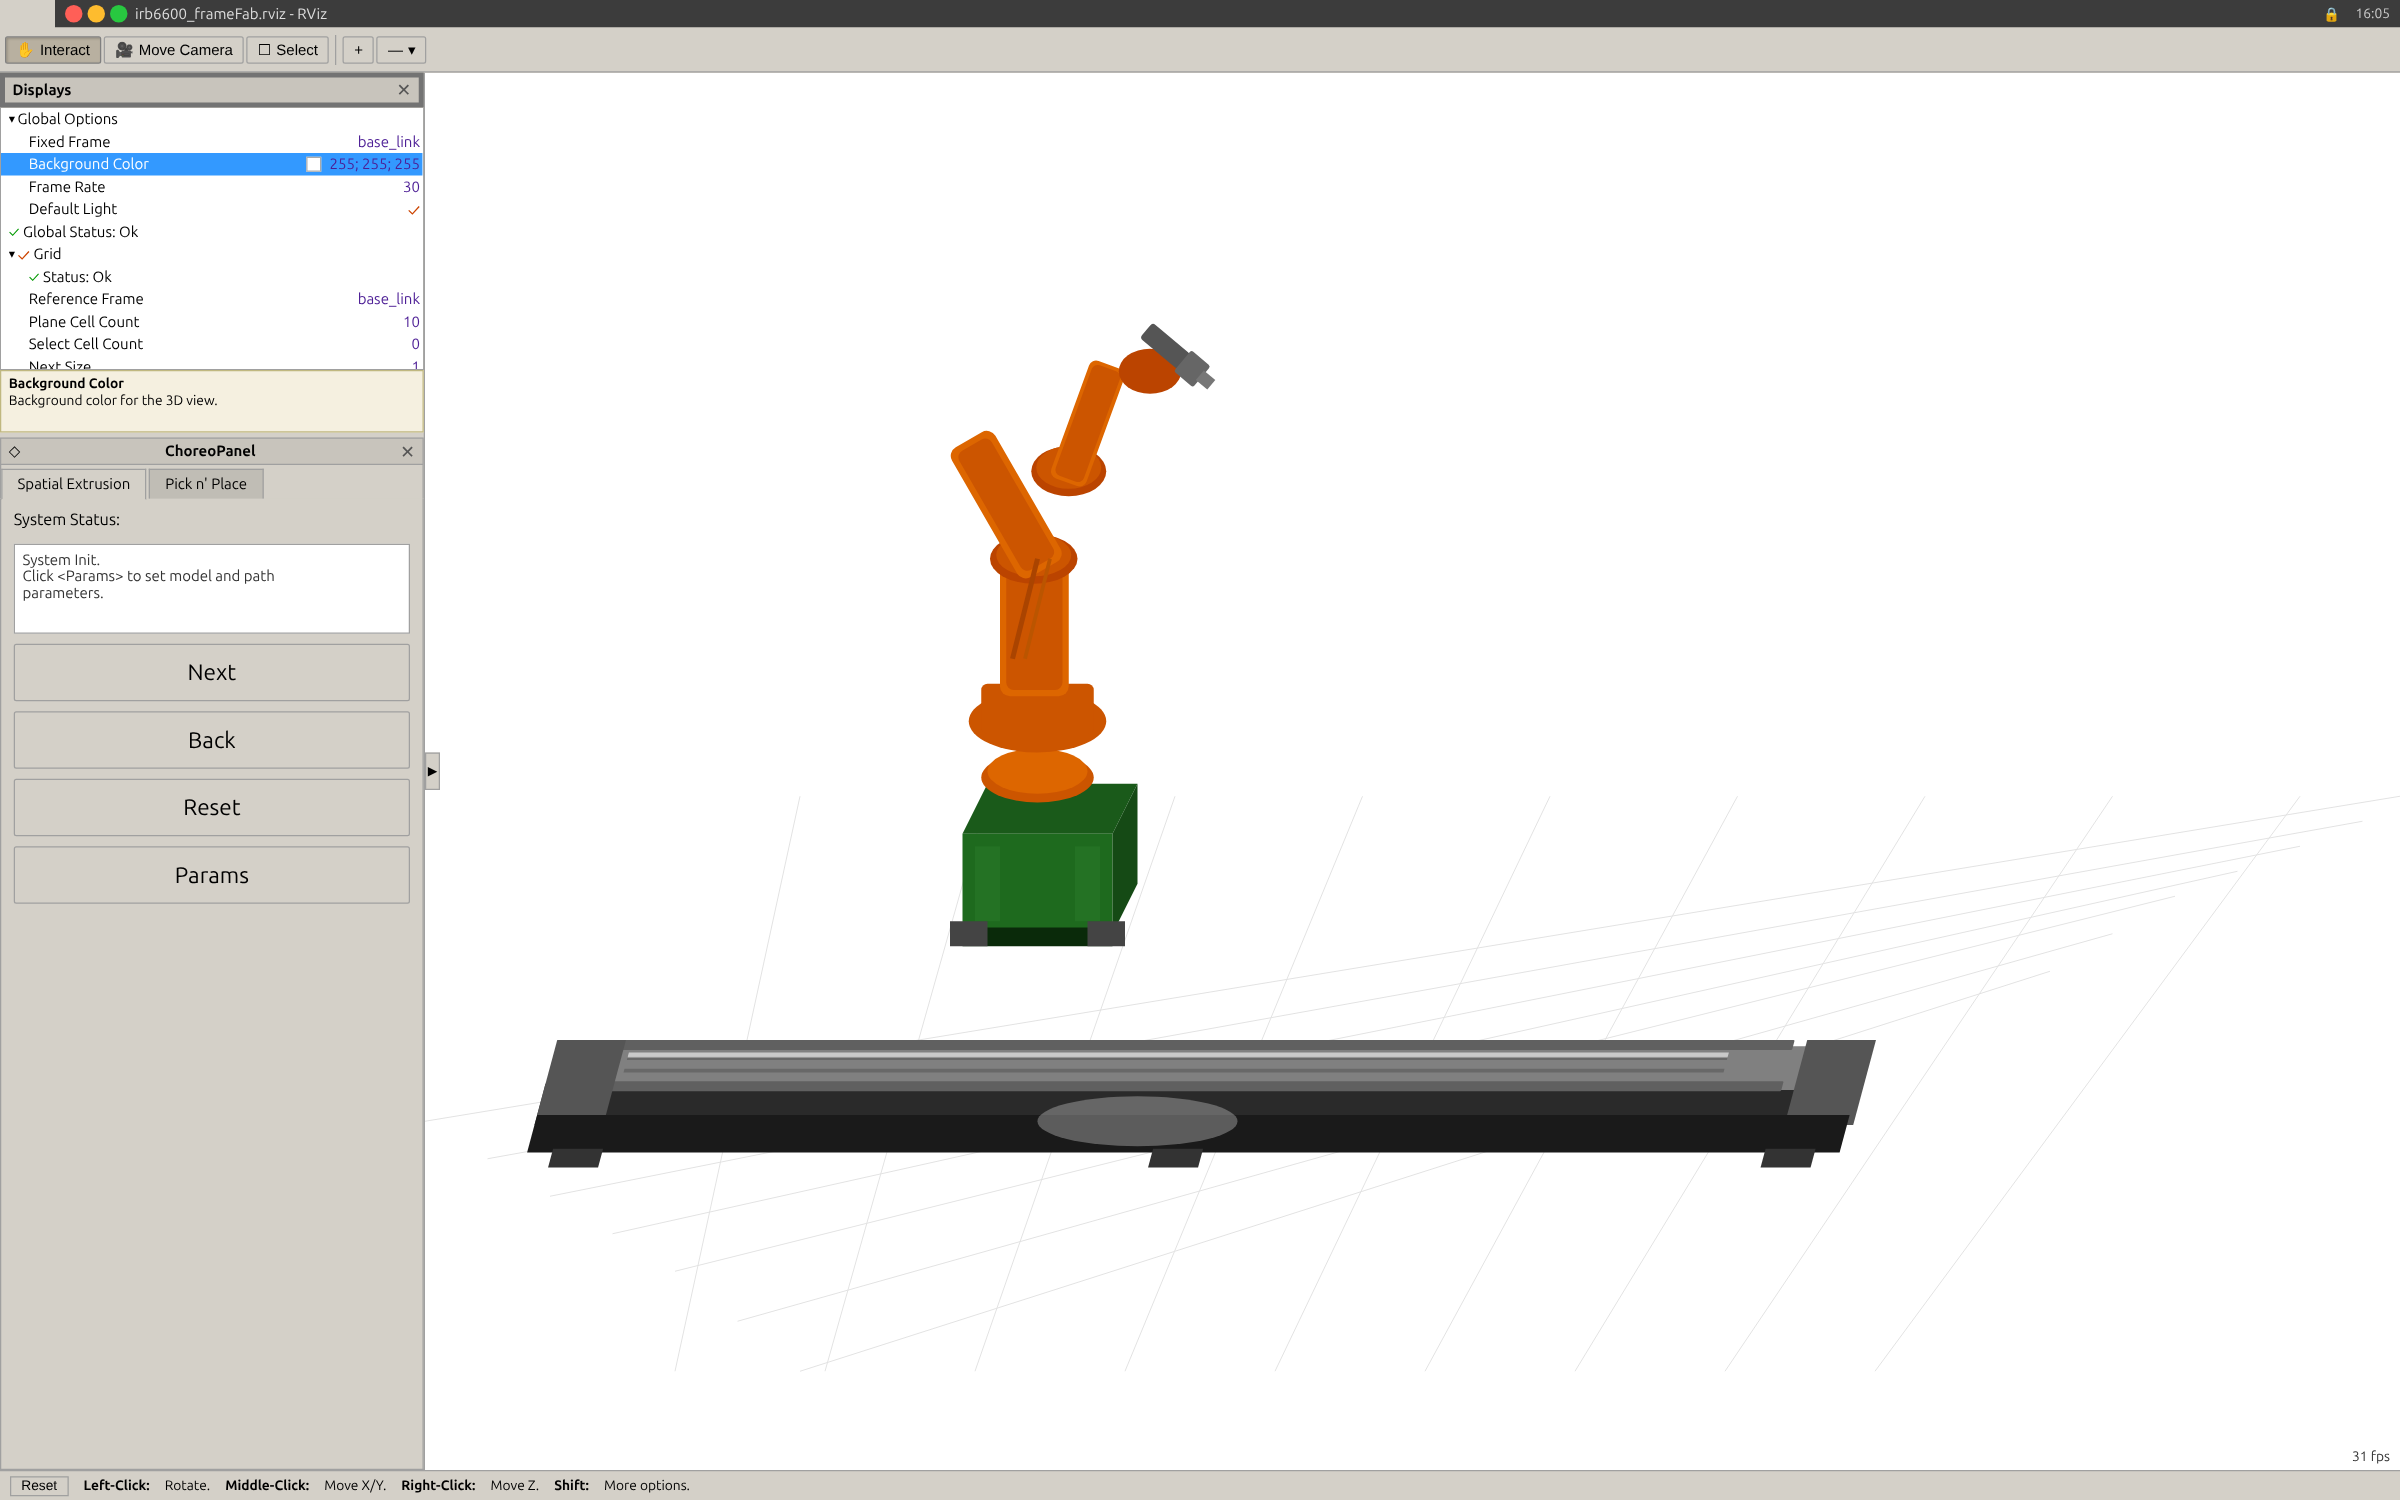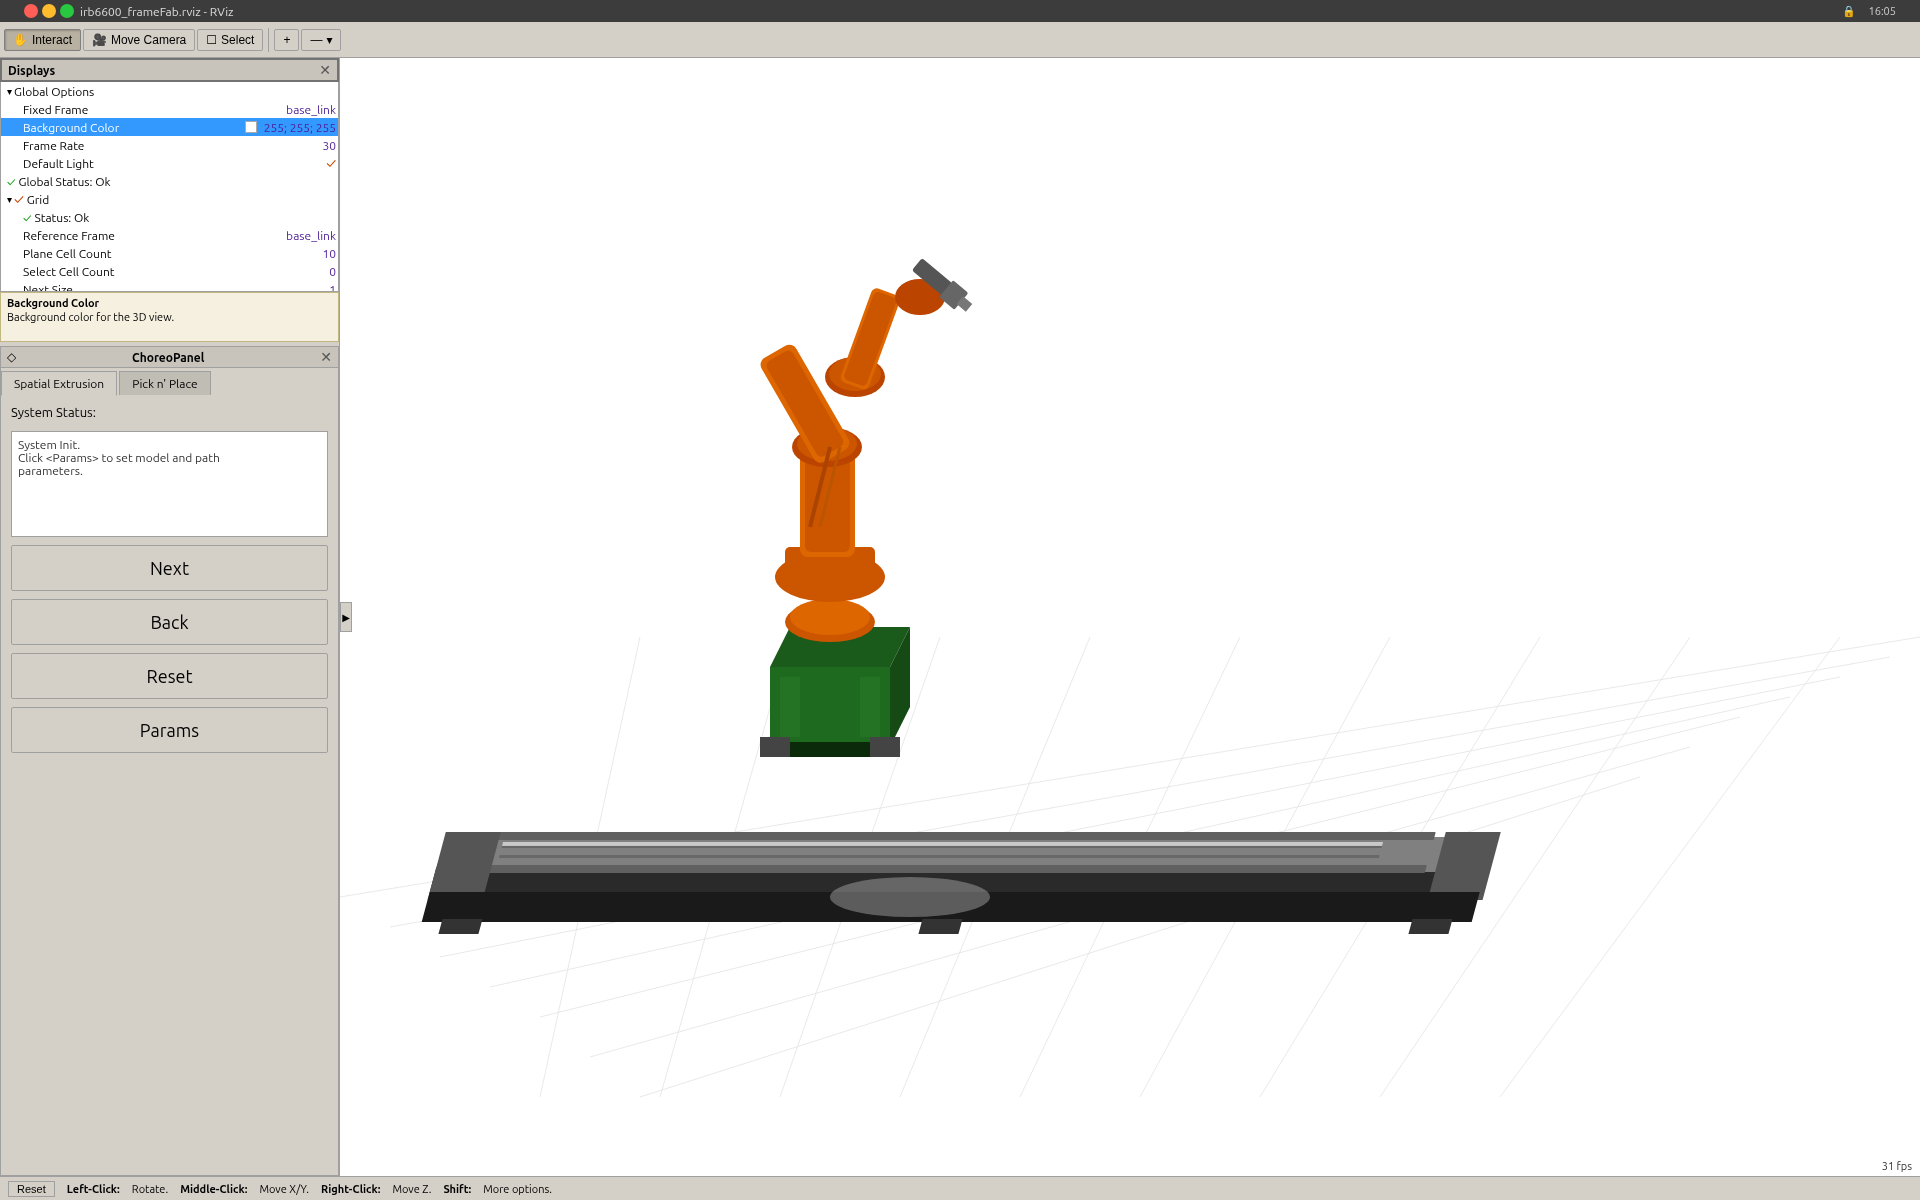--- a/index.html
+++ b/index.html
@@ -12,23 +12,24 @@
       overflow: hidden;
     }
 
     
     #titlebar {
       height: 22px;
       background: #3c3c3c;
       display: flex;
       align-items: center;
       justify-content: space-between;
-      padding: 0 24px;
+      padding: 0 8px;
       color: #ddd;
       font-size: 12px;
+      margin-left: 44px;
     }
     #titlebar-left { display: flex; align-items: center; gap: 6px; }
     #titlebar-controls { display: flex; gap: 4px; }
     .title-btn {
       width: 14px; height: 14px; border-radius: 50%; border: none; cursor: pointer;
     }
     .btn-close { background: #ff5f57; }
     .btn-min { background: #febc2e; }
     .btn-max { background: #28c840; }
     #titlebar-right { display: flex; align-items: center; gap: 12px; color: #ccc; font-size: 11px; }
@@ -71,21 +72,21 @@
       border-right: 1px solid #a0a0a0;
       flex-shrink: 0;
     }
 
     
     #displays-panel {
       flex: 0 0 auto;
     }
     .panel-header {
       background: #c8c4bc;
-      border: 2px solid #737373;
+      border: 4px solid #737373;
       padding: 3px 6px;
       display: flex;
       align-items: center;
       justify-content: space-between;
       font-size: 12px;
       font-weight: bold;
     }
     .panel-close {
       background: none; border: none; cursor: pointer; font-size: 14px; color: #555;
       line-height: 1;
@@ -194,21 +195,21 @@
     }
 
     #system-status-label {
       font-size: 13px;
       font-weight: normal;
       margin-bottom: 4px;
     }
 
     #status-text-area {
       width: 100%;
-      height: 106px;
+      height: 72px;
       background: white;
       border: 1px solid #a0a0a0;
       padding: 6px;
       font-size: 12px;
       font-family: inherit;
       resize: none;
       color: #333;
     }
 
     .choreo-btn {

